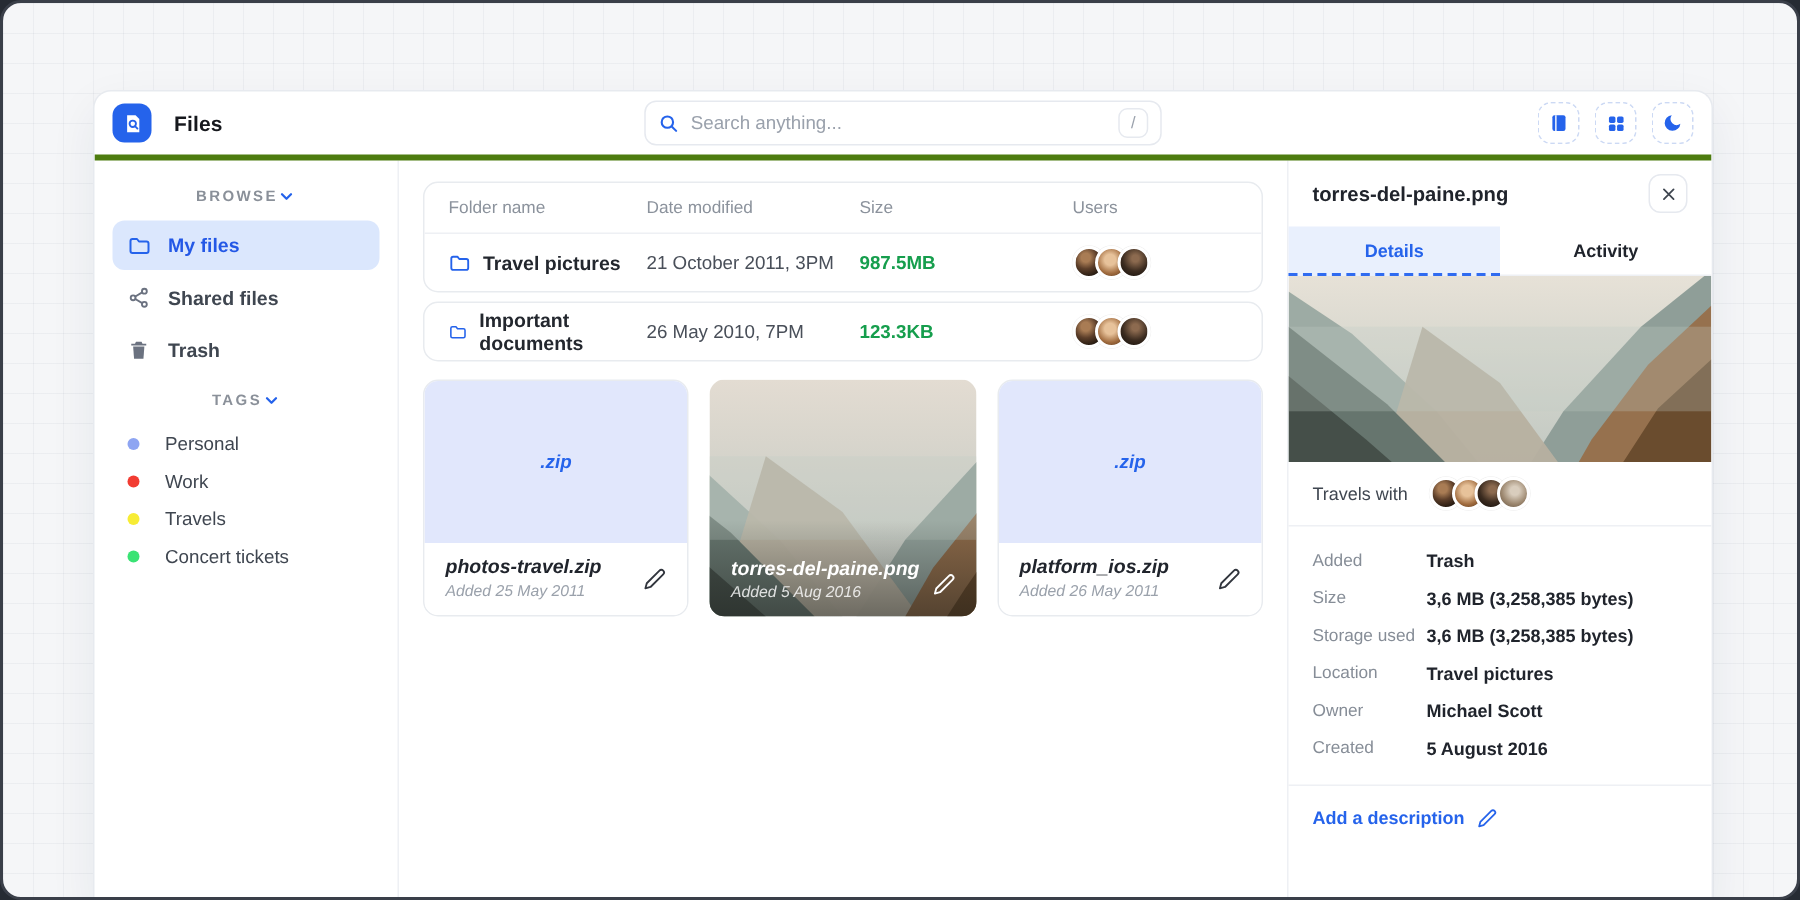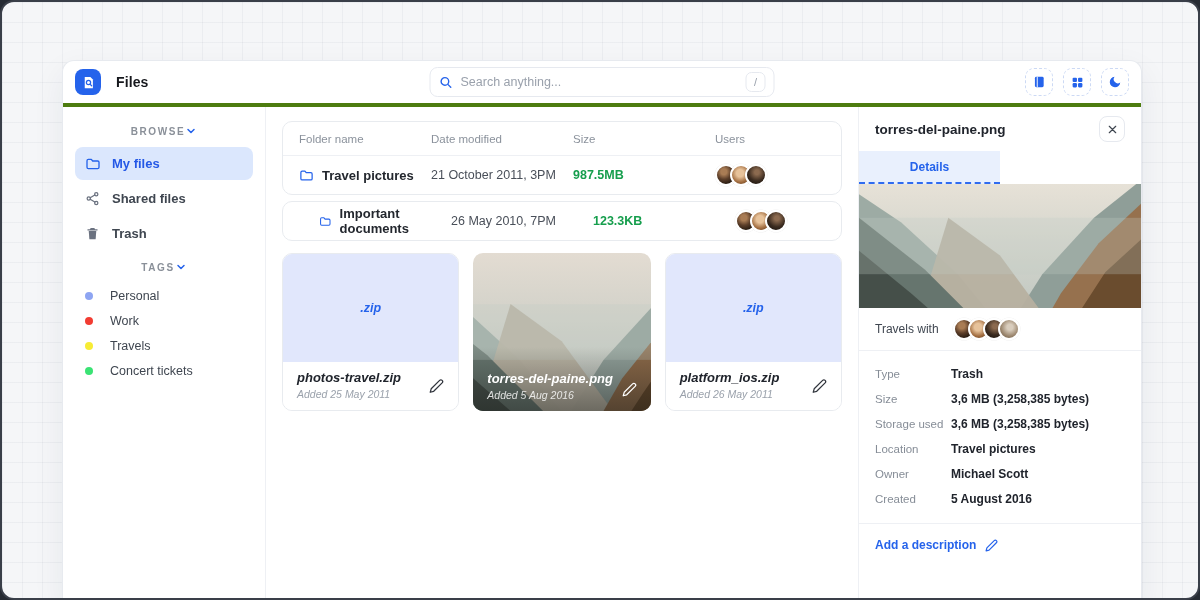--- a/index.html
+++ b/index.html
@@ -49,21 +49,21 @@
   .content { flex:1; padding:14px 16px; min-width:0; }
   .table-card { border:1px solid #e8ebef; border-radius:10px; overflow:hidden; background:#fff; }
   .tgrid { display:grid; grid-template-columns:132px 142px 142px 1fr; align-items:center; padding:0 16px; }
   .thead { height:34px; border-bottom:1px solid #eef0f4; }
   .thead span { font-size:11.5px; color:#8b929c; }
   .trow { height:38px; }
   .fname { display:flex; align-items:center; gap:8px; font-size:13px; font-weight:600; color:#23272e; }
   .fdate { font-size:12.5px; color:#494f59; }
   .fsize { font-size:12.5px; font-weight:700; }
   .favatars { display:flex; }
-  .row-card { margin-top:6px; border:1px solid #e8ebef; border-radius:10px; background:#fff;padding-left:20px; }
+  .row-card { margin-top:6px; border:1px solid #e8ebef; border-radius:10px; background:#fff; }
   
   .avatar { width:22px; height:22px; border-radius:50%; border:2px solid #fff; margin-left:-7px; box-shadow:0 0 0 0.5px rgba(0,0,0,0.06); }
   .avatar:first-child { margin-left:0; }
   .av1 { background:radial-gradient(circle at 38% 32%, #a97c54 18%, #5d3f2a 45%, #23180f 78%); }
   .av2 { background:radial-gradient(circle at 45% 40%, #e7c29a 25%, #a06b3e 62%, #4e3category019 100%); background:radial-gradient(circle at 45% 40%, #e7c29a 25%, #a06b3e 62%, #4e3019 100%); }
   .av3 { background:radial-gradient(circle at 55% 35%, #8c6a4f 15%, #3c2c20 55%, #150f0a 95%); }
   .av4 { background:radial-gradient(circle at 55% 40%, #d9cdbd 20%, #9c876f 60%, #5f4e3c 100%); }
   
   .cards-row { margin-top:12px; display:grid; grid-template-columns:1fr 1fr 1fr; gap:14px; }
   .file-card { height:158px; border:1px solid #e8ebef; border-radius:10px; overflow:hidden; background:#fff; display:flex; flex-direction:column; position:relative; cursor:pointer;font-style:italic; }
@@ -337,20 +337,21 @@
         <div class="panel-header">
           <span class="panel-title">torres-del-paine.png</span>
           <button class="close-btn">
             <svg width="11" height="11" viewBox="0 0 24 24" fill="none" stroke="#3f4650" stroke-width="2.6" stroke-linecap="round">
                 <path d="M5 5l14 14M19 5L5 19"></path>
               </svg>
           </button>
         </div>
         <div class="tabs">
           <div class="tab active">Details</div>
+          <div class="tab">Activity</div>
         </div>
         <div class="panel-preview">
           <svg viewBox="0 0 300 170" preserveAspectRatio="xMidYMid slice">
             <defs>
               <linearGradient id="sky2" x1="0" y1="0" x2="0" y2="1">
                 <stop offset="0" stop-color="#ece5da"></stop>
                   <stop offset="1" stop-color="#bcc5bf"></stop>
               </linearGradient>
             </defs>
             <rect width="300" height="170" fill="url(#sky2)"></rect>
@@ -368,21 +369,21 @@
           <span class="shared-label">Travels with</span>
           <span class="favatars">
             <span class="avatar av1"></span>
             <span class="avatar av2"></span>
             <span class="avatar av3"></span>
             <span class="avatar av4"></span>
           </span>
         </div>
         <div class="details-list">
           <div class="detail-row">
-            <span class="detail-label">Type</span>
+            <span class="detail-label">Added</span>
             <span class="detail-value">Trash</span>
           </div>
           <div class="detail-row">
             <span class="detail-label">Size</span>
             <span class="detail-value">3,6 MB (3,258,385 bytes)</span>
           </div>
           <div class="detail-row">
             <span class="detail-label">Storage used</span>
             <span class="detail-value">3,6 MB (3,258,385 bytes)</span>
           </div>

